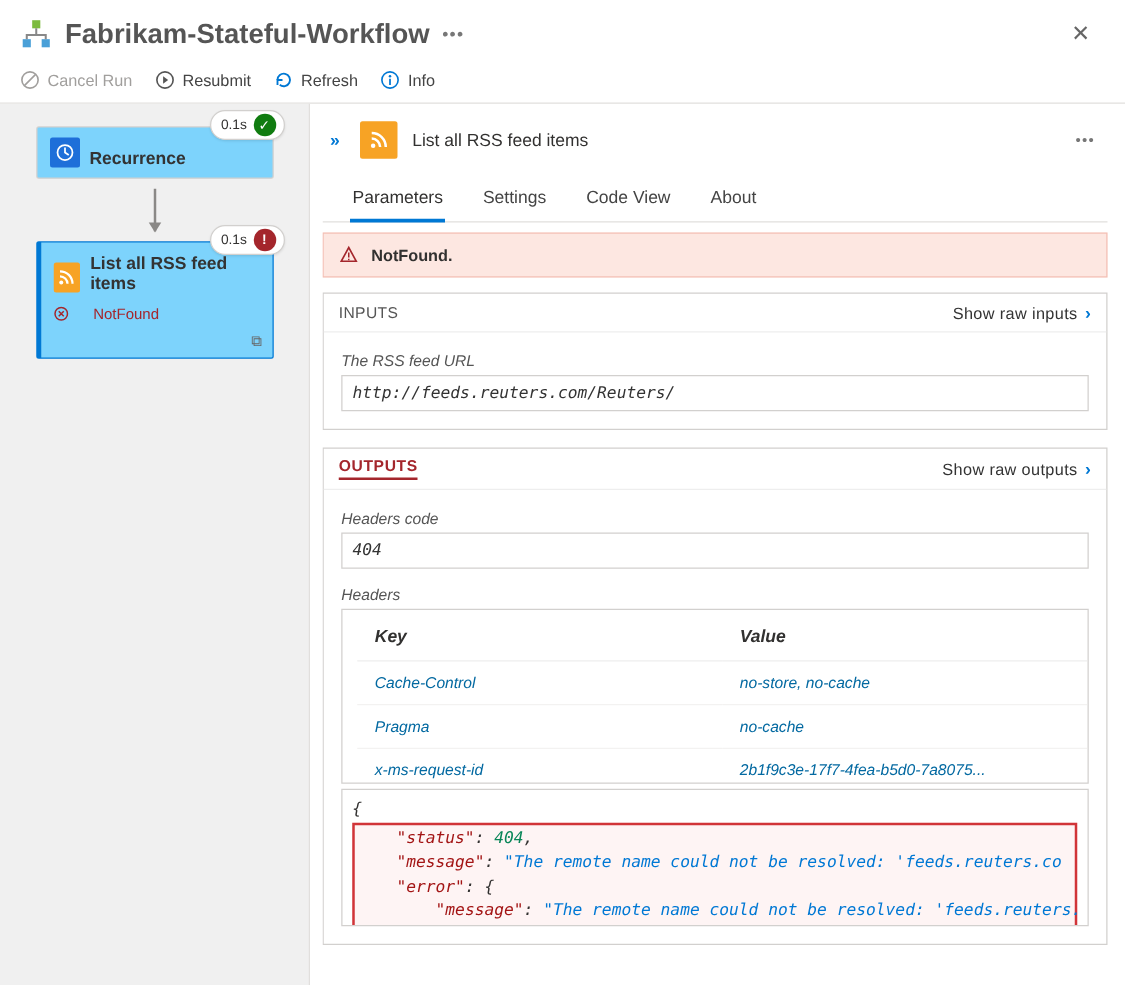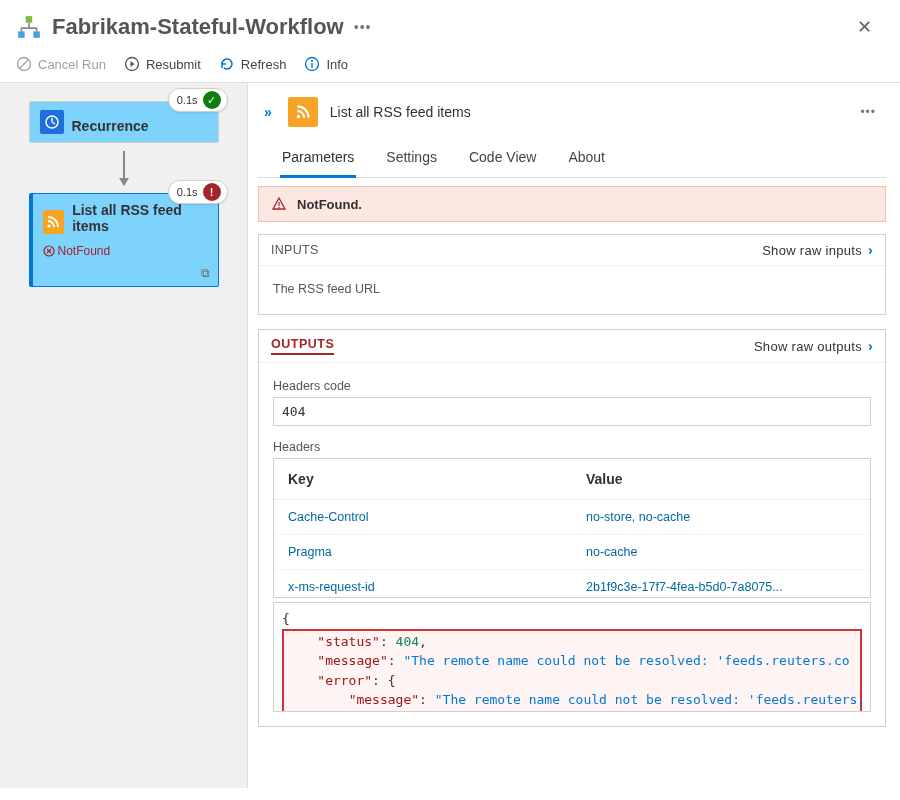--- a/index.html
+++ b/index.html
@@ -17,44 +17,44 @@
   .canvas { width: 248px; background: #f0f0f0; padding: 18px 14px; border-right: 1px solid #e1dfdd; position: relative; }
   .node { background: #7dd3fc; border: 1px solid #d2d0ce; border-radius: 2px; width: 190px; position: relative; margin: 0 auto; }
   .node .head { display: flex; align-items: flex-end; padding: 8px 10px; gap: 8px; font-size: 14px; font-weight: 600; color: #333; }
   .node .ic { width: 24px; height: 24px; display: flex; align-items: center; justify-content: center; color: #fff; border-radius: 2px; }
   .badge { position: absolute; top: -14px; right: -10px; background: #fff; border: 1px solid #d2d0ce; border-radius: 14px; font-size: 11px; padding: 2px 6px 2px 8px; display: flex; align-items: center; gap: 5px; box-shadow: 0 1px 2px rgba(0,0,0,.1); }
   .badge .dot-ok { width: 18px; height: 18px; background: #107c10; border-radius: 50%; display: flex; align-items: center; justify-content: center; color: #fff; font-size: 11px; }
   .badge .dot-err { width: 18px; height: 18px; background: #a4262c; border-radius: 50%; display: flex; align-items: center; justify-content: center; color: #fff; font-size: 11px; font-weight: 700; }
   .arrow { width: 2px; height: 34px; background: #8a8886; margin: 8px auto; position: relative; }
   .arrow::after { content: ""; position: absolute; bottom: -1px; left: -4px; width: 0; height: 0; border-left: 5px solid transparent; border-right: 5px solid transparent; border-top: 8px solid #8a8886; }
   .node.sel { border-left: 4px solid #f2a93b; border-color: #0078d4; }
-  .node .err { color: #a4262c; font-size: 12px; padding: 2px 10px 8px 10px; display: flex; align-items: center; gap: 3px; }
+  .node .err { color: #a4262c; font-size: 12px; padding: 2px 10px 8px 10px; display: flex; align-items: center; gap: 20px; }
   .node .link { text-align: right; padding: 0 8px 6px 0; color: #666; font-size: 12px; }
   .detail { flex: 1; padding: 12px 4px 0 10px; overflow: hidden; position: relative; }
   .detail-inner { overflow-y: scroll; height: 100%; padding-right: 2px; }
   .dhead { display: flex; align-items: center; gap: 12px; padding: 2px 8px 8px 2px; }
   .dhead .coll { color: #0078d4; font-size: 14px; font-weight: 700; padding: 4px; cursor: pointer; }
   .dhead .ic { width: 30px; height: 30px; background: #f7a325; display: flex; align-items: center; justify-content: center; border-radius: 2px; border: 2px solid #f7a325; }
   .dhead .ttl { font-size: 14px; font-weight: 400; }
   .dhead .more { margin-left: auto; color: #777; letter-spacing: 1px; font-size: 12px; padding-right: 10px; }
   .tabs { display: flex; gap: 28px; padding: 8px 0 0 22px; border-bottom: 1px solid #e1dfdd; margin-right: 8px; }
   .tab { padding: 6px 2px 10px 2px; font-size: 14px; color: #444; cursor: pointer; }
   .tab.active { border-bottom: 3px solid #0078d4; margin-bottom: -1px; font-weight: 400; color: #323130; }
   .banner { background: #fde7e1; border: 1px solid #f3c1b6; margin: 8px 8px 12px 0; padding: 9px 12px; display: flex; align-items: center; gap: 10px; font-size: 13px; }
   .banner .warn { color: #a4262c; }
   .panel { border: 1px solid #d2d0ce; margin: 0 8px 14px 0; }
   .panel .phead { display: flex; align-items: center; padding: 7px 12px; font-size: 12.5px; letter-spacing: .3px; color: #555; }
   .panel .phead .pt { font-weight: 400; }
   .panel .phead.err .pt { color: #a4262c; border-bottom: 2px solid #a4262c; padding-bottom: 2px; font-weight: 600; letter-spacing: .5px; }
   .panel .phead .raw { margin-left: auto; color: #333; font-size: 13px; display: flex; align-items: center; gap: 6px; cursor: pointer; }
   .panel .phead .raw .chev { color: #0078d4; font-weight: 700; font-size: 14px; }
-  .panel .pbody { padding: 10px 14px 14px 14px; border-top: 1px solid #eee; }
+  .panel .pbody { padding: 10px 14px 14px 14px; border-top: 1px solid #eee; font-style: italic; }
   .flabel { font-size: 12.5px; color: #555; margin-bottom: 4px; margin-top: 6px; }
   .fval { border: 1px solid #d2d0ce; padding: 6px 8px; font-family: Consolas, monospace; font-size: 13px; color: #333; background: #fff; }
-  .htable { border: 1px solid #d2d0ce; margin-top: 4px; overflow-y: scroll; height: 140px; }
+  .htable { border: 1px solid #d2d0ce; margin-top: 4px; overflow-y: scroll; height: 140px; padding-left: 12px; }
   .htable table { width: 100%; border-collapse: collapse; }
   .htable th { text-align: left; font-weight: 600; font-size: 14px; padding: 12px 14px; border-bottom: 1px solid #eee; }
   .htable td { padding: 10px 14px; font-size: 12.5px; color: #0369a1; border-bottom: 1px solid #f3f2f1; }
   .bodybox { border: 1px solid #d2d0ce; margin-top: 4px; padding: 6px 8px; font-family: Consolas, monospace; font-size: 13px; position: relative; overflow-y: scroll; height: 110px; white-space: pre; line-height: 1.5; }
   .hilite { border: 2px solid #d13438; background: #fef4f4; padding: 1px 2px; display: block; }
   .k { color: #a31515; }
   .v { color: #0078d4; }
   .n { color: #098658; }
   ::-webkit-scrollbar { width: 14px; }
   ::-webkit-scrollbar-thumb { background: #c8c6c4; }
@@ -185,20 +185,21 @@
     <div class="panel">
       <div class="phead">
         <span class="pt">INPUTS</span>
         <span class="raw">
           <span>Show raw inputs</span>
               <span class="chev">›</span>
         </span>
       </div>
       <div class="pbody">
         <div class="flabel">The RSS feed URL</div>
+        <div class="fval">http://feeds.reuters.com/Reuters/</div>
       </div>
     </div>
 
     <div class="panel">
       <div class="phead err">
         <span class="pt">OUTPUTS</span>
         <span class="raw">
           <span>Show raw outputs</span>
               <span class="chev">›</span>
         </span>

